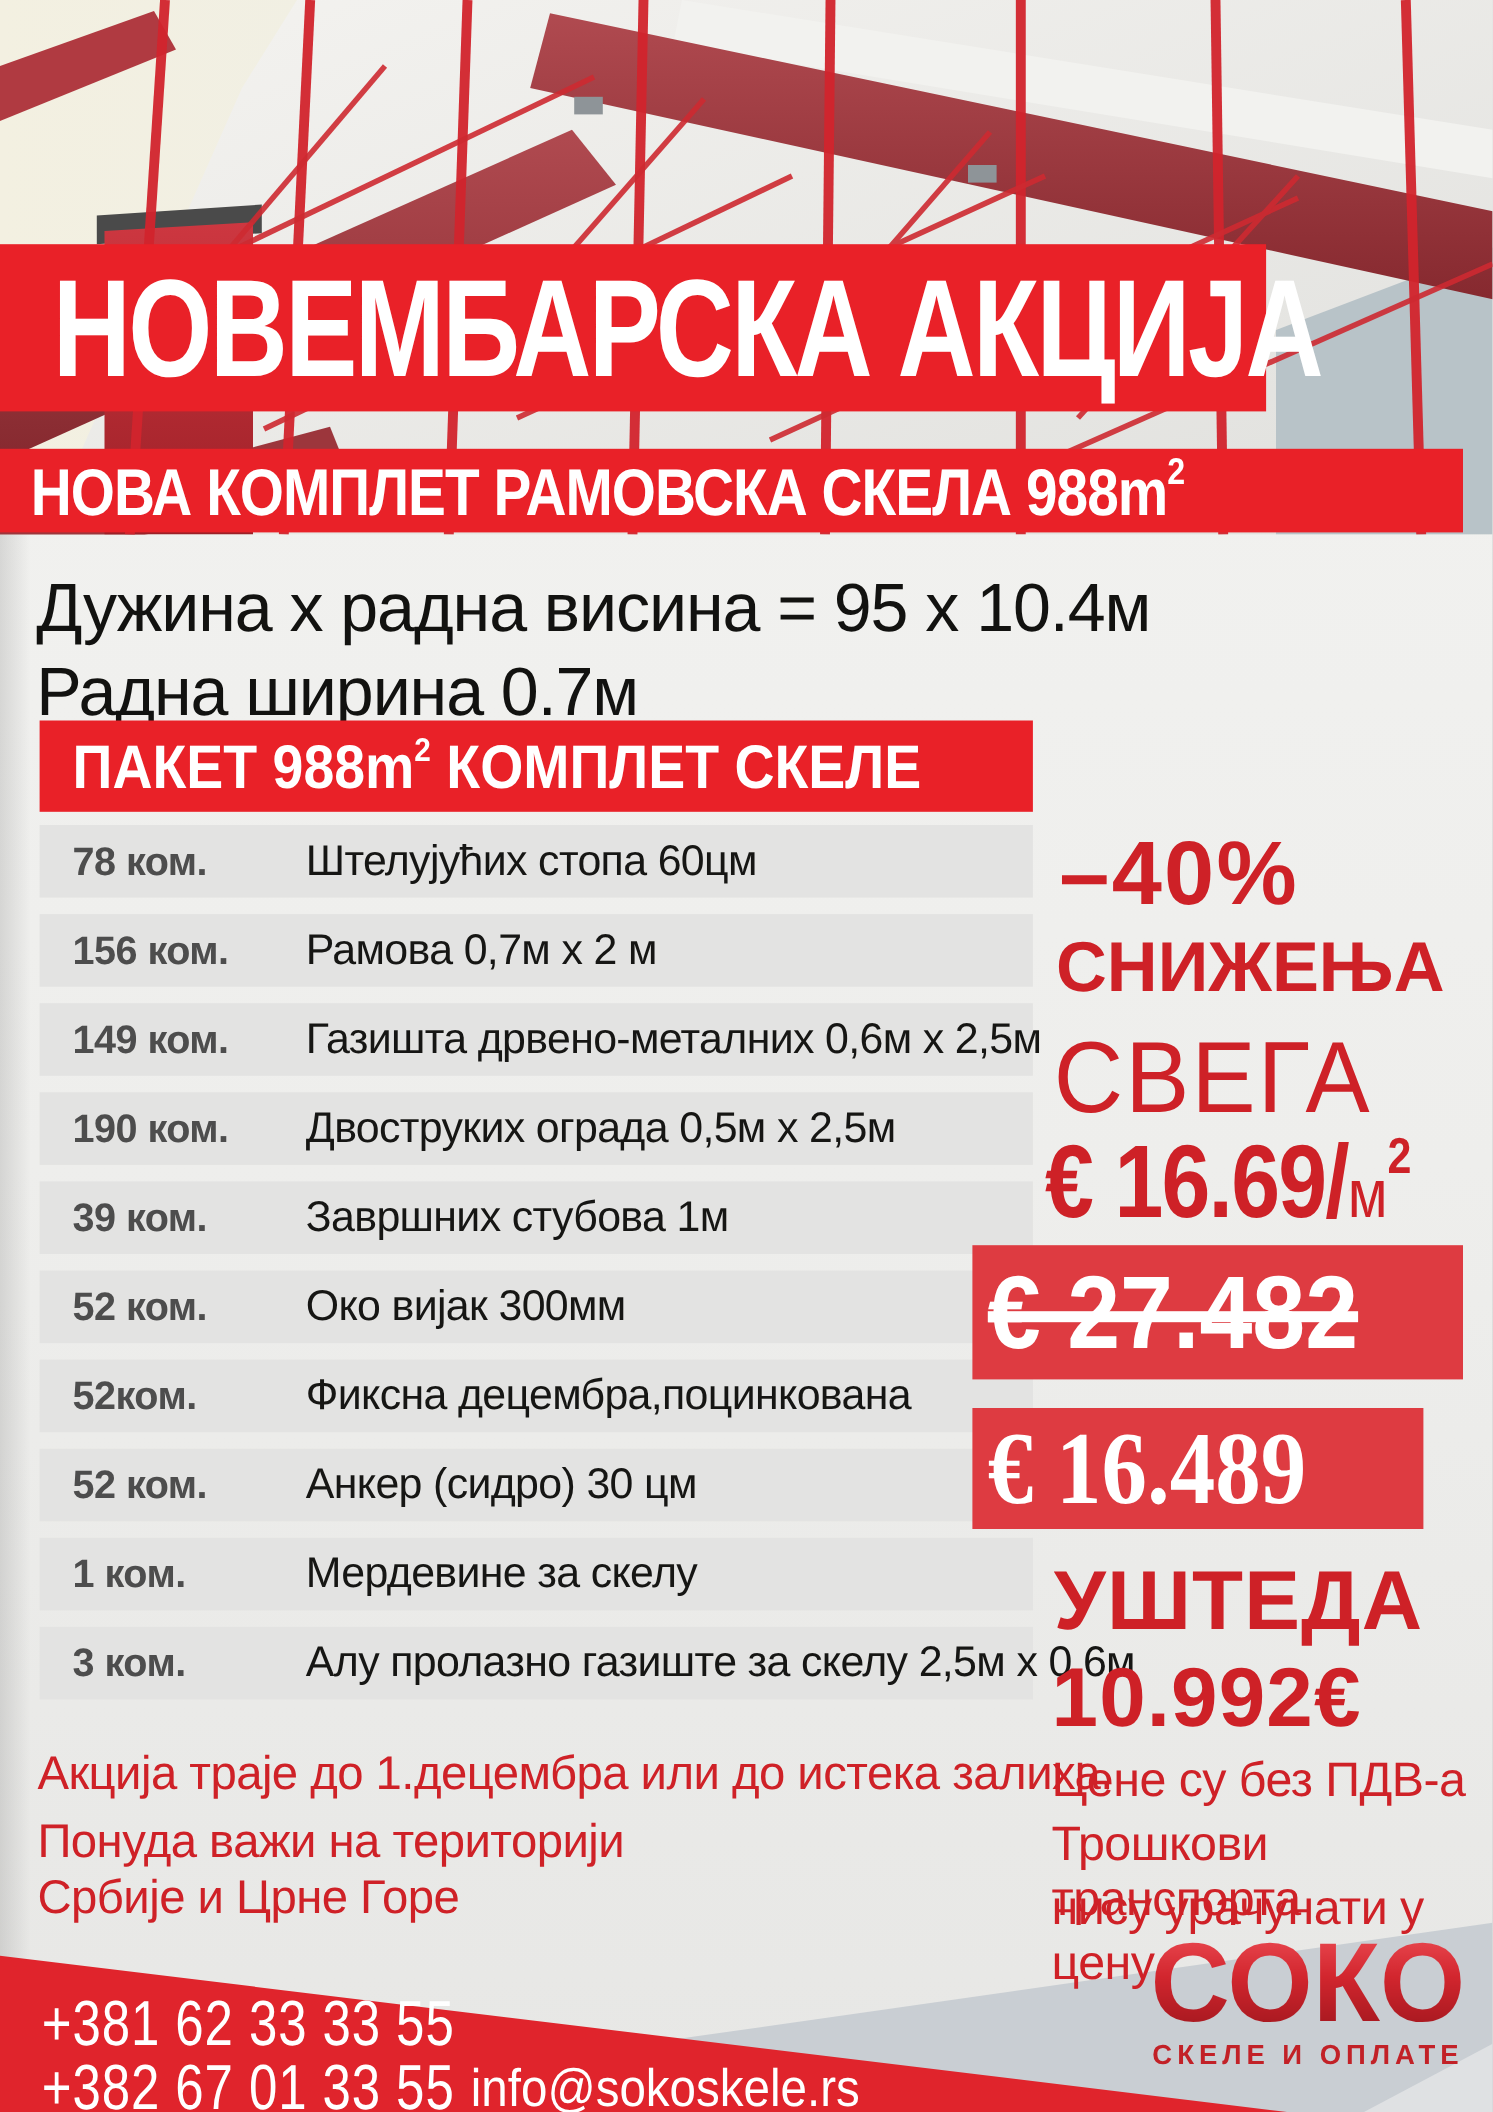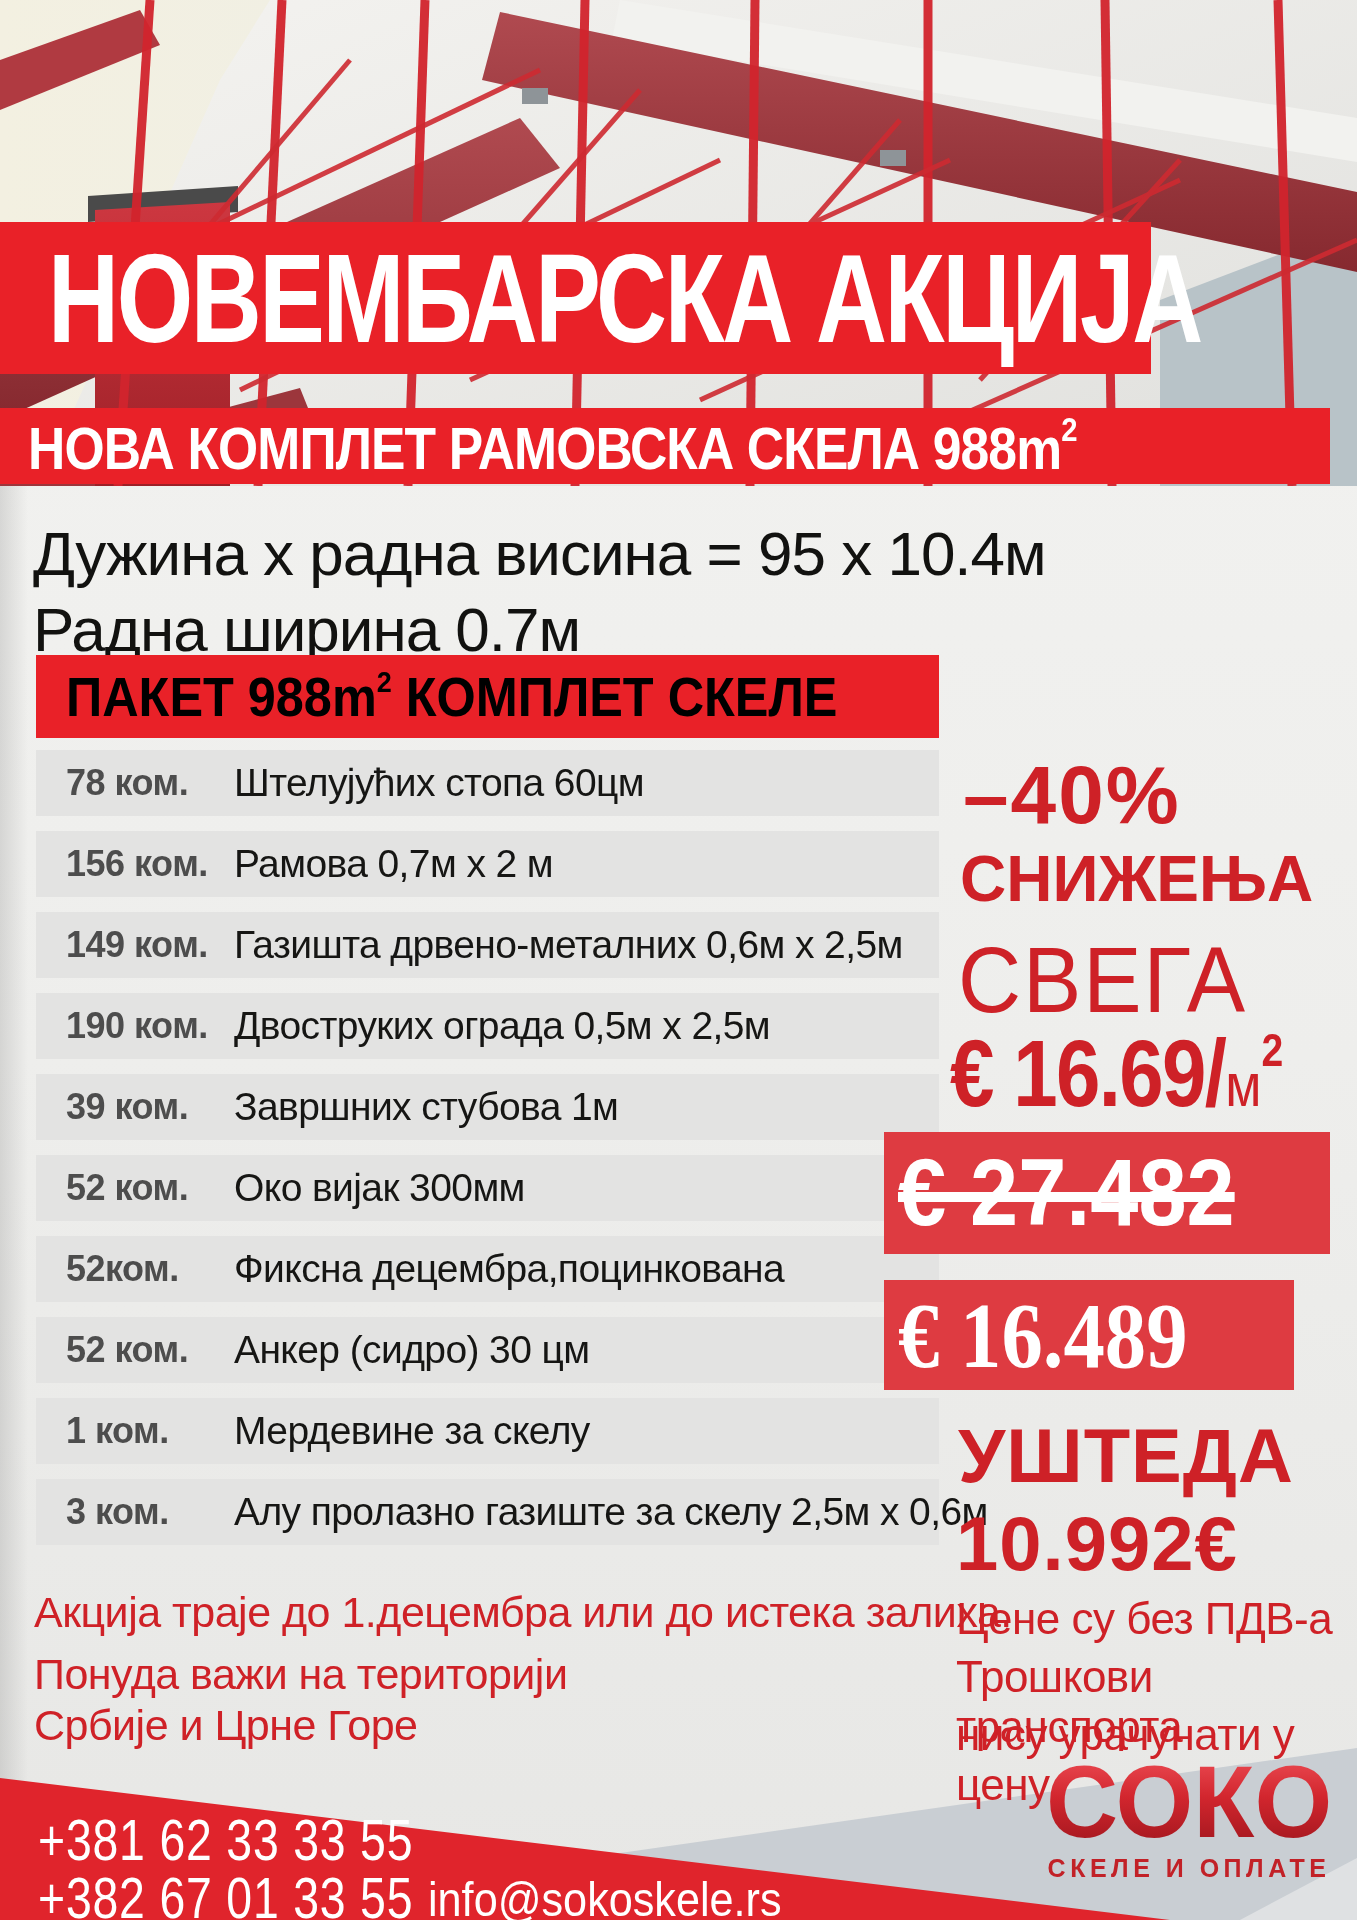--- a/index.html
+++ b/index.html
@@ -18,27 +18,27 @@
   .banner{position:absolute;background:#e92128;color:#fff;display:flex;align-items:center;z-index:2;}
   .cond{display:inline-block;transform-origin:0 50%;white-space:nowrap;font-weight:bold;}
   .banner1{left:0;top:222px;width:1103px;height:152px;padding-left:48px;}
   .banner1 .cond{font-size:126px;letter-spacing:-3px;transform:scaleX(.78);}
   .banner2{left:0;top:408px;width:1302px;height:76px;padding-left:28px;}
   .banner2 .cond{font-size:60px;letter-spacing:-1px;transform:scaleX(.86);}
   .banner2 sup{font-size:34px;vertical-align:28px;}
   
   .dims{left:33px;top:516px;font-size:62px;line-height:76px;color:#121210;z-index:2;letter-spacing:-1px;}
   
-  .pkg-header{left:36px;top:655px;width:903px;height:83px;background:#e92128;color:#000000;
+  .pkg-header{left:36px;top:655px;width:903px;height:83px;background:#e92128;color:#ffffff;
     display:flex;align-items:center;padding-left:30px;box-sizing:border-box;z-index:2;}
   .pkg-header .cond{font-size:56px;transform:scaleX(.9);}
   .pkg-header sup{font-size:30px;vertical-align:24px;}
   .items{left:36px;top:750px;width:903px;z-index:1;}
   .row{height:66px;margin-bottom:15px;background:#e3e3e2;display:flex;align-items:center;
-    padding-left:30px;box-sizing:border-box;}
+    padding-left:30px;box-sizing:border-box;gap:44px;}
   .qty{width:168px;flex:0 0 auto;font-size:36px;font-weight:bold;color:#4d4d4d;letter-spacing:-.5px;}
   .nm{font-size:39px;color:#161614;letter-spacing:-.6px;white-space:nowrap;}
   
   .red{color:#ce2127;}
   .discount{left:963px;top:748px;font-size:82px;font-weight:bold;letter-spacing:2px;z-index:2;}
   .snizenja{left:960px;top:842px;font-size:64px;font-weight:bold;z-index:2;}
   .svega{left:958px;top:928px;font-size:92px;font-weight:400;letter-spacing:2px;z-index:2;
     transform:scaleX(.95);transform-origin:0 0;}
   .price{left:950px;top:1020px;z-index:2;white-space:nowrap;}
   .price-inner{display:inline-block;transform:scaleX(.85);transform-origin:0 50%;}

